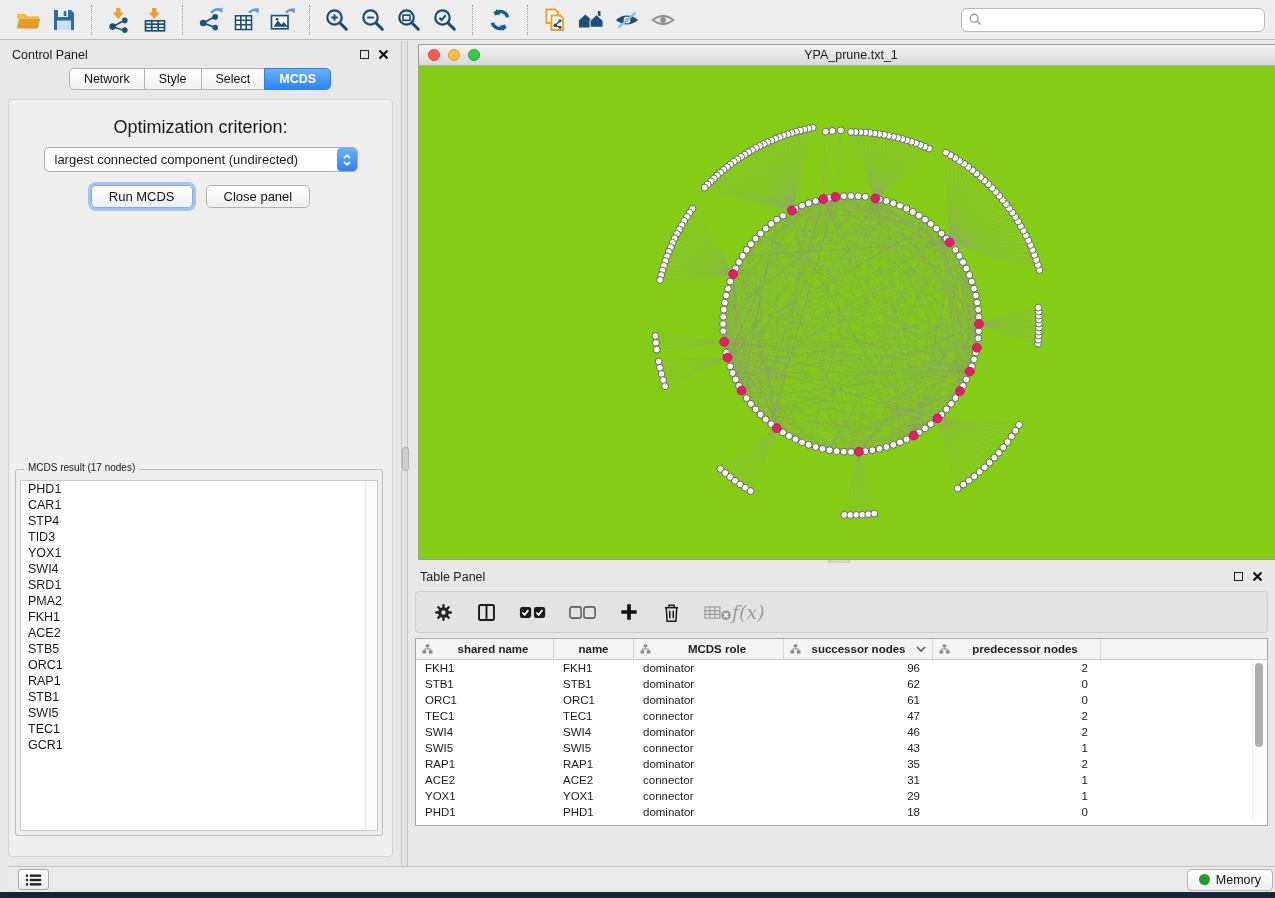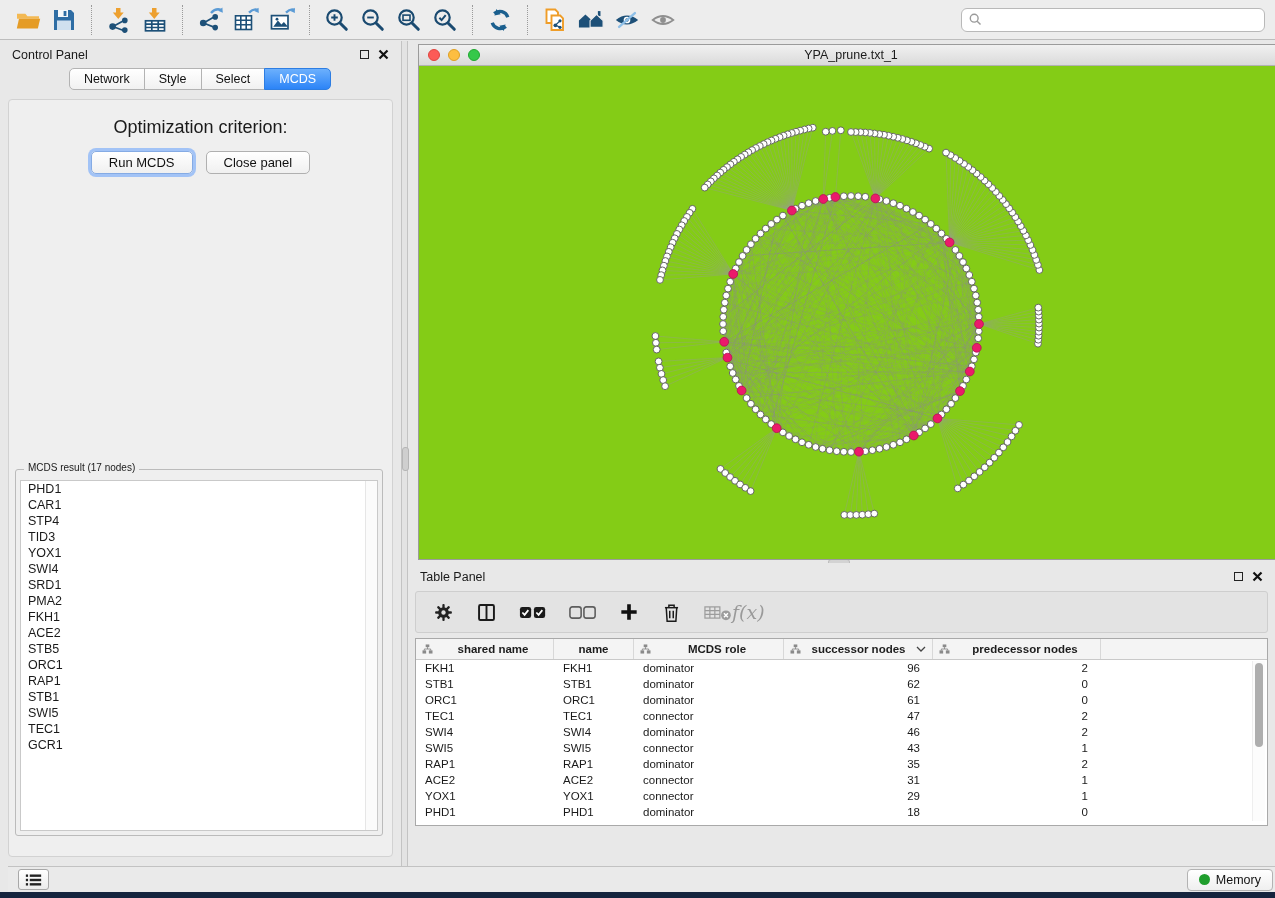--- a/index.html
+++ b/index.html
@@ -21,21 +21,21 @@
   #control-panel{left:0;top:41px;width:401px;height:825px;background:#e8e8e8;}
   .panel-head{height:27px;display:flex;align-items:center;padding:0 12px;font-size:12.5px;}
   .win-btns{margin-left:auto;display:flex;align-items:center;gap:9px;}
   .float-btn{width:9px;height:9px;border:1.5px solid #222;background:none;padding:0;cursor:pointer;}
   .close-btn{background:none;border:none;padding:0;cursor:pointer;width:11px;height:11px;display:flex;}
   .close-btn svg{width:11px;height:11px;}
   .seg{display:flex;justify-content:center;}
   .seg .segbtn{border:1px solid #b3b3b3;background:linear-gradient(#ffffff,#f1f1f1);
     padding:3px 14px;font-size:12.5px;margin-left:-1px;cursor:pointer;color:#111;}
   .seg .segbtn:first-child{border-radius:5px 0 0 5px;}
-  .seg .segbtn:last-child{border-radius:0 5px 5px 0;}
+  .seg .segbtn:last-child{border-radius:0 5px 5px 0;font-weight:bold;}
   .seg .segbtn.active{background:linear-gradient(#6cb0fd,#2c84f7);border-color:#2d7de2;color:#fff;}
   #cp-content{position:absolute;left:8px;right:8px;top:58px;bottom:9px;background:#efefef;
     border:1px solid #d2d2d2;border-radius:4px;}
   #opt-label{text-align:center;margin-top:17px;font-size:18px;}
   #criterion{width:312px;height:23px;margin:9px auto 0 auto;background:#fff;border:1px solid #acacac;
     border-radius:5px;display:flex;align-items:center;overflow:hidden;cursor:pointer;}
   #criterion .val{flex:1;font-size:13px;padding-left:10px;white-space:nowrap;}
   #criterion .stepper{width:20px;height:23px;background:linear-gradient(#6db1fc,#2f7ef0);
     display:flex;align-items:center;justify-content:center;border-radius:4px;margin-right:0px;}
   .btn-row{display:flex;justify-content:center;gap:13px;margin-top:13px;}
@@ -300,20 +300,29 @@
       </span>
     </div>
     <div class="seg">
       <button class="segbtn">Network</button>
       <button class="segbtn">Style</button>
       <button class="segbtn">Select</button>
       <button class="segbtn active">MCDS</button>
     </div>
     <div id="cp-content">
       <div id="opt-label">Optimization criterion:</div>
+      <div id="criterion">
+        <span class="val">largest connected component (undirected)</span>
+        <span class="stepper">
+          <svg viewBox="0 0 10 14" width="10" height="14" fill="none" stroke="#fff" stroke-width="1.7">
+              <path d="M2 5.2L5 2.2l3 3"></path>
+              <path d="M2 8.8l3 3 3-3"></path>
+            </svg>
+        </span>
+      </div>
       <div class="btn-row">
         <button class="mac-btn focus-ring">Run MCDS</button>
         <button class="mac-btn">Close panel</button>
       </div>
       <div id="mcds-group">
         <span id="mcds-legend">MCDS result (17 nodes)</span>
         <div id="mcds-list">
           <div id="mcds-items">
               <div class="list-item">PHD1</div>
               <div class="list-item">CAR1</div>

